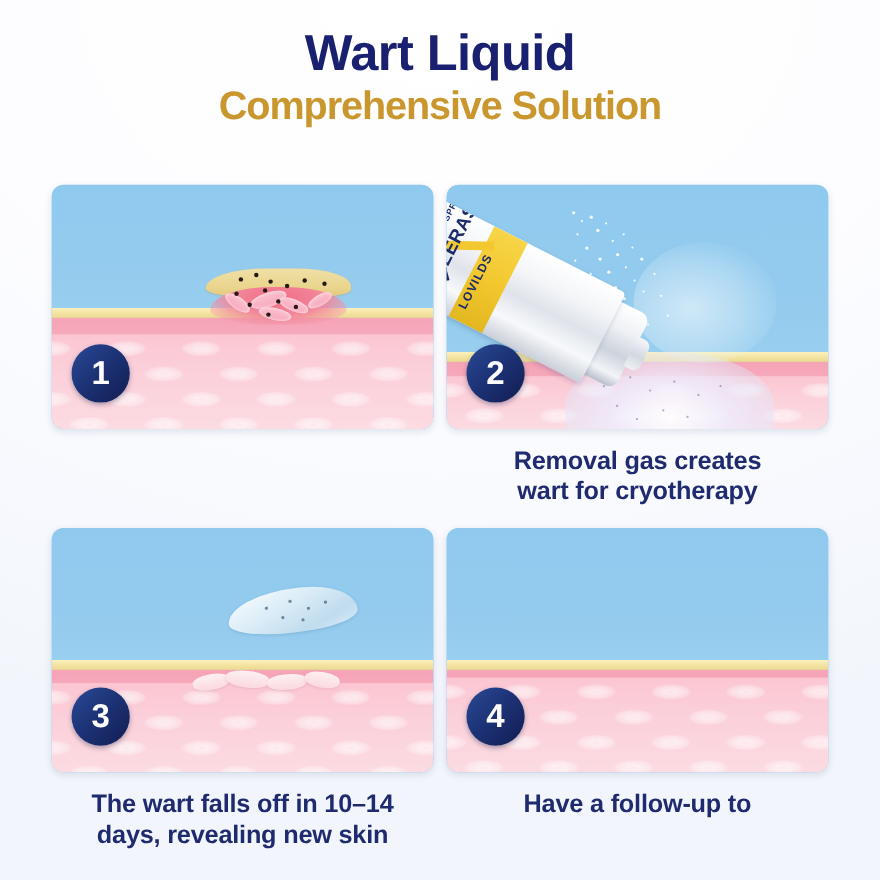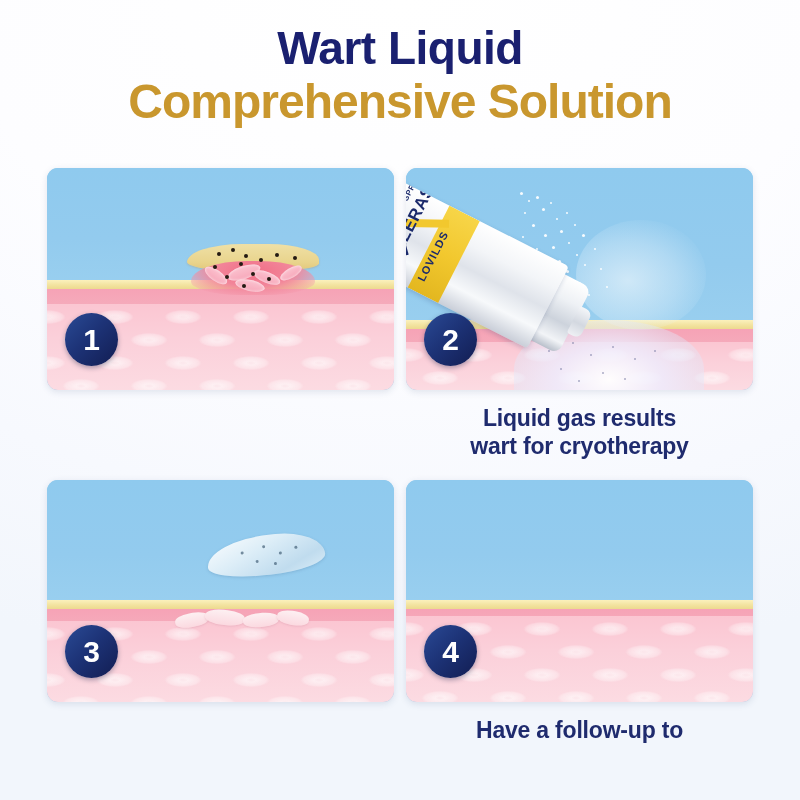--- a/index.html
+++ b/index.html
@@ -19,21 +19,21 @@
     text-align:center;
   }
   .title-line1 {
     font-size:46px;
     font-weight:bold;
     letter-spacing:-0.5px;
     color:#1a2070;
     line-height:1.08;
   }
   .title-line2 {
-    font-size:48px;
+    font-size:36px;
     font-weight:bold;
     letter-spacing:-1px;
     color:#c9972e;
     line-height:1.1;
     margin-top:2px;
   }
 
   
   .grid {
     position:absolute;
@@ -383,21 +383,21 @@
             <div class="lbl lbl-brand">LOVILDS</div>
             <div class="lbl lbl-product">CHILLERASE</div>
             <div class="lbl lbl-sub">BUMP REMOVAL SPRAY</div>
 
           </div>
         </div>
 
         <div class="badge">2</div>
       </div>
       <div class="caption">
-        <div>Liquid gas results</div>
+        <div>Removal gas creates</div>
         <div>wart for cryotherapy</div>
       </div>
     </div>
   </div>
 
   <div class="row">
 
     <div class="cell">
       <div class="panel">
         <div class="sky" style="height:124px"></div>
@@ -421,20 +421,24 @@
           <div class="scab-dot" style="left:34px; top:14px"></div>
           <div class="scab-dot" style="left:56px; top:10px"></div>
           <div class="scab-dot" style="left:72px; top:18px"></div>
           <div class="scab-dot" style="left:48px; top:24px"></div>
           <div class="scab-dot" style="left:88px; top:14px"></div>
           <div class="scab-dot" style="left:66px; top:28px"></div>
         </div>
 
         <div class="badge">3</div>
       </div>
+      <div class="caption">
+        <div>The wart falls off in 10–14</div>
+        <div>days, revealing new skin</div>
+      </div>
     </div>
 
     <div class="cell">
       <div class="panel">
         <div class="sky" style="height:124px"></div>
         <div class="epidermis" style="top:120px"></div>
         <div class="dermis-top" style="top:129px"></div>
         <div class="dermis" style="top:136px">
           <div class="cells">
             <div class="cell-row" style="top:0px"></div>

